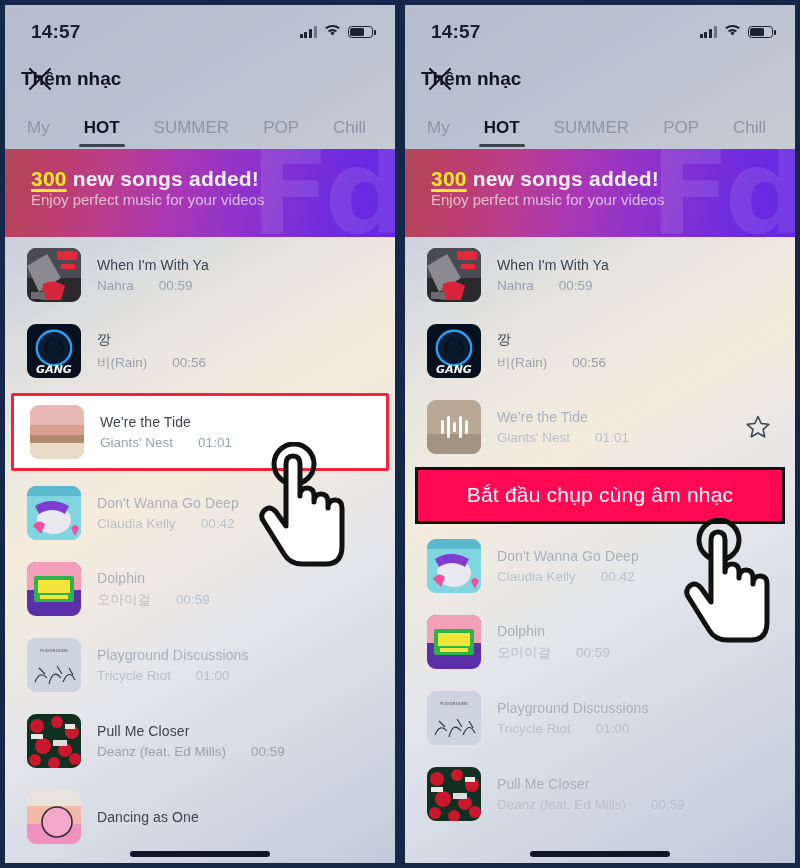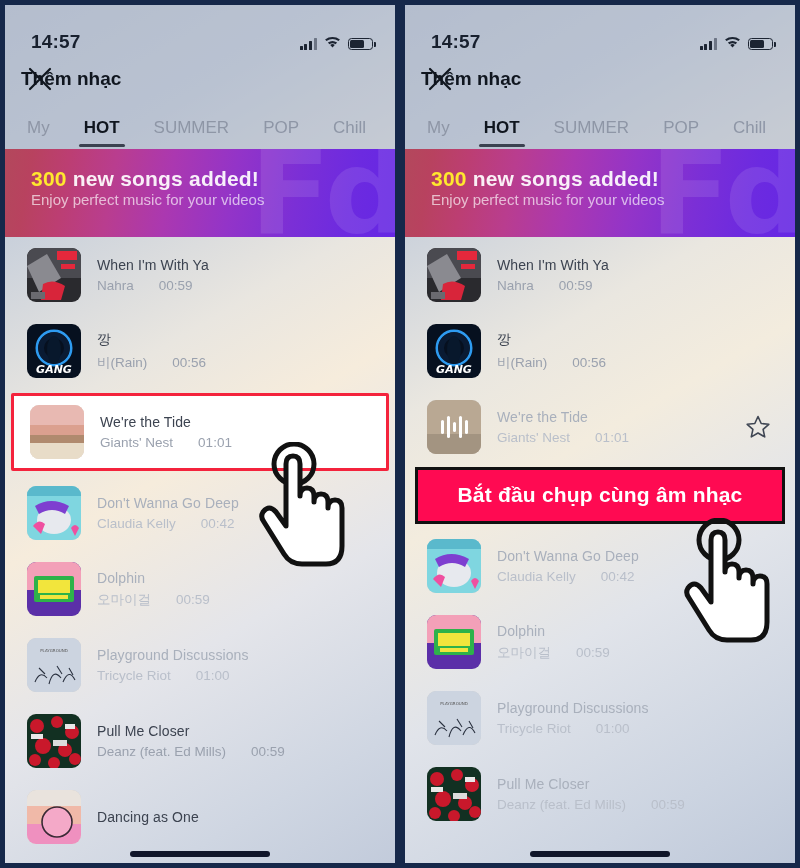--- a/index.html
+++ b/index.html
@@ -28,21 +28,21 @@
     overflow: hidden;
     background: linear-gradient(150deg,#b9c2d2 0%, #c3ccda 18%, #e9e6e0 40%, #f6ecdc 52%, #e4e5ea 70%, #cfd6e2 88%, #c2cbdb 100%);
   }
   .screen.right {
     background: linear-gradient(150deg,#b9c2d2 0%, #c3ccda 16%, #eae7e0 38%, #f3ecde 50%, #e1e4ea 68%, #ccd4e1 88%, #bfc9da 100%);
   }
 
   
   .statusbar {
     height: 48px;
-    display: flex; align-items: flex-end; justify-content: space-between;
+    display: flex; align-items: center; justify-content: space-between;
     padding: 6px 22px 0 26px;
     background: rgba(176,186,203,0.55);
   }
   .clock { font-size: 19px; font-weight: 700; color: #18202e; letter-spacing: .2px; }
   .status-icons { display: flex; align-items: center; gap: 7px; }
   .bars { display: flex; align-items: flex-end; gap: 1.8px; height: 12px; }
   .bars i { display:block; width:3px; background:#1c2432; border-radius:.5px; }
   .bars i:nth-child(1){height:4px}.bars i:nth-child(2){height:6.5px}
   .bars i:nth-child(3){height:9px}.bars i:nth-child(4){height:12px;background:#6d7585}
   .battery {
@@ -90,21 +90,21 @@
   }
   .banner .ghost {
     position:absolute; right:-8px; top:-16px; font-size:118px; line-height:1;
     color: rgba(255,255,255,0.10); font-weight:900; letter-spacing:-6px;
     font-family: "DejaVu Sans", sans-serif;
   }
   .banner-h {
     font-size: 21px; font-weight: 800; color: rgba(255,255,255,0.92);
     letter-spacing:.2px; position:relative;
   }
-  .banner-h .num { color:#ffe82e; text-underline-offset:3px; text-decoration-thickness:2.5px;}
+  .banner-h .num { color:#ffe82e; text-decoration: underline; text-underline-offset:3px; text-decoration-thickness:2.5px;}
   .banner-sub {
     margin-top: 0; font-size: 15px; color: rgba(255,255,255,0.66); position:relative;
   }
 
   
   .list { position:relative; }
   .song {
     display:flex; align-items:center; gap:16px;
     padding: 11px 16px 11px 22px; position:relative;
   }
@@ -127,21 +127,21 @@
     background:#ffffff; border:3px solid #f4233c; margin: 4px 6px; border-radius:2px;
     padding: 9px 16px 9px 16px;
   }
   .song.dim .title { color:#a9b0bc; }
   .song.dim .subline { color:#b9bfca; }
 
   
   .cta-wrap { padding: 2px 10px 4px 10px; }
   .cta {
     background:#ff0a52; border:3px solid #111; color:#fff;
-    text-align:center; font-size:21px; font-weight:700; letter-spacing:.2px;
+    text-align:center; font-size:21px; font-weight:400; letter-spacing:.2px;
     padding: 13px 0 14px 0;
   }
 
   
   .home-ind {
     position:absolute; left:50%; transform:translateX(-50%);
     bottom: 6px; width: 140px; height: 6px; border-radius:4px; background:#10162a;
   }
 
   

